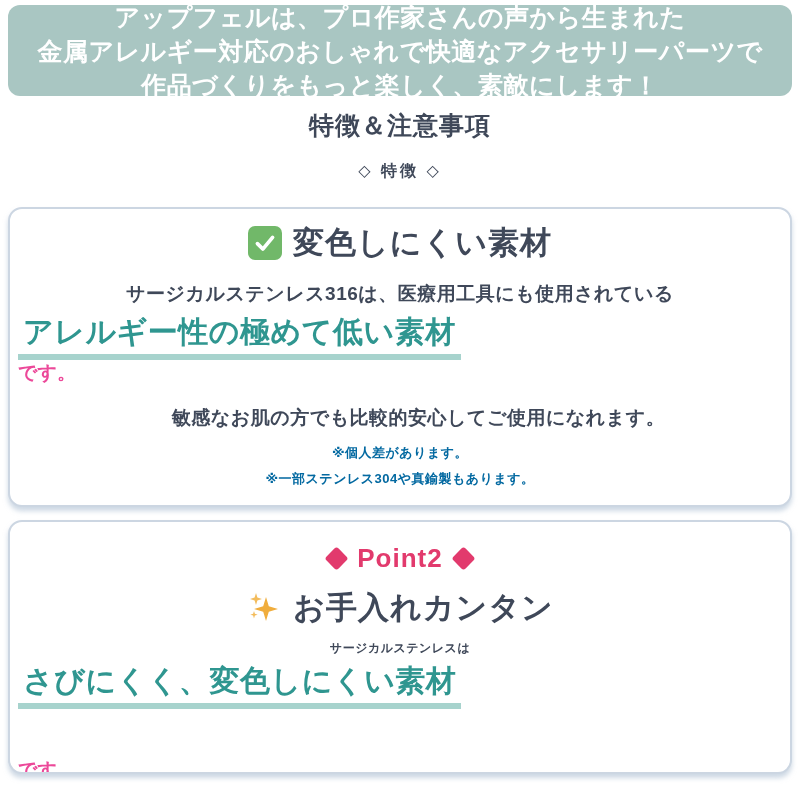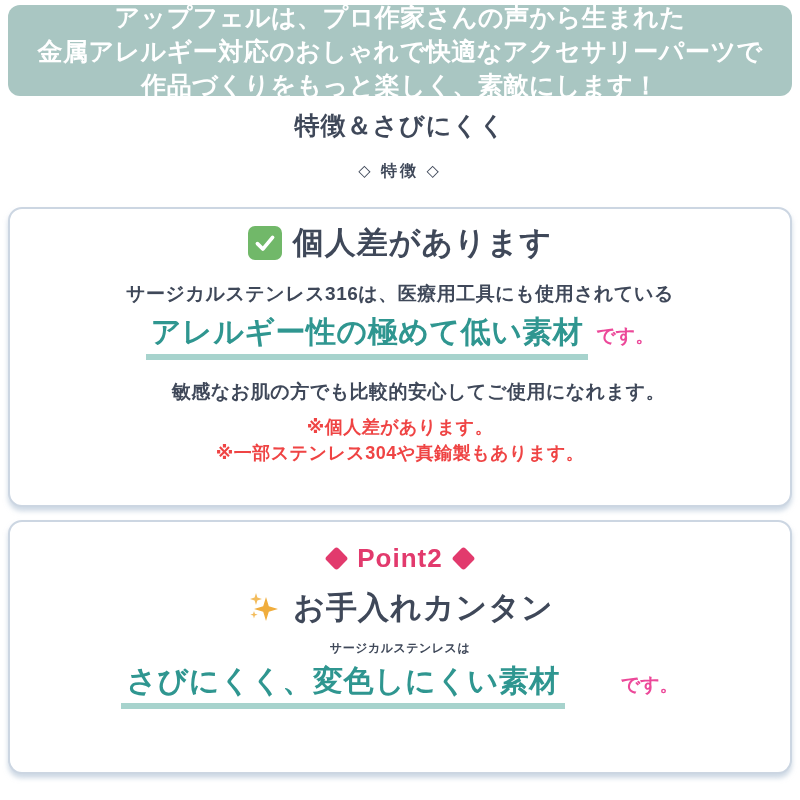--- a/index.html
+++ b/index.html
@@ -96,66 +96,67 @@
     color:#3f4859; letter-spacing:0.5px;
   }
   .card-1 .intro      { margin-top:17px; }
   .card-1 .reassure   { margin-top:19px;padding-left:37px; }
   .card-2 .intro      { margin-top:11px; font-size:12px; }
 
   .highlight-row {
     margin-top:5px;
     display:flex; align-items:baseline; justify-content:center;
     white-space:nowrap;
+    flex-direction:column;
   }
   .highlight {
     color:#2f9690;
     font-size:30px; font-weight:bold;
     letter-spacing:0.5px;
     padding:0 5px 1px;
     border-bottom:6px solid #a7d3cd;
     display:inline-block;
   }
   .suffix {
     color:#ec4899;
     font-size:19px; font-weight:bold;
     margin-left:8px;
   }
   .card-2 .highlight-row { margin-top:4px;gap:48px; }
 
   .note {
-    font-size:18px; font-weight:bold;
-    color:#ef4444; line-height:26px;
+    font-size:13px; font-weight:bold;
+    color:#0369a1; line-height:26px;
     letter-spacing:0.5px;
   }
   .notes-block { margin-top:9px; }
 </style>
 </head>
 <body>
 
 <div class="page">
 
   <header class="banner">
     <p>アップフェルは、プロ作家さんの声から生まれた</p>
     <p>金属アレルギー対応のおしゃれで快適なアクセサリーパーツで</p>
     <p>作品づくりをもっと楽しく、素敵にします！</p>
   </header>
 
-  <h1 class="section-title">特徴＆さびにくく</h1>
+  <h1 class="section-title">特徴＆注意事項</h1>
   <p class="section-subtitle">◇ 特徴 ◇</p>
 
   <section class="card card-1">
 
     <h2 class="card-heading">
       <span class="check-box">
         <svg width="26" height="26" viewBox="0 0 24 24" aria-hidden="true">
           <path d="M5 12.6 L10 17.6 L19 6.8" fill="none" stroke="#ffffff" stroke-width="3.4" stroke-linecap="round" stroke-linejoin="round"></path>
         </svg>
       </span>
-      <span>個人差があります</span>
+      <span>変色しにくい素材</span>
     </h2>
 
     <p class="body-line intro">サージカルステンレス316は、医療用工具にも使用されている</p>
 
     <div class="highlight-row">
       <span class="highlight">アレルギー性の極めて低い素材</span>
       <span class="suffix">です。</span>
     </div>
 
     <p class="body-line reassure">敏感なお肌の方でも比較的安心してご使用になれます。</p>

